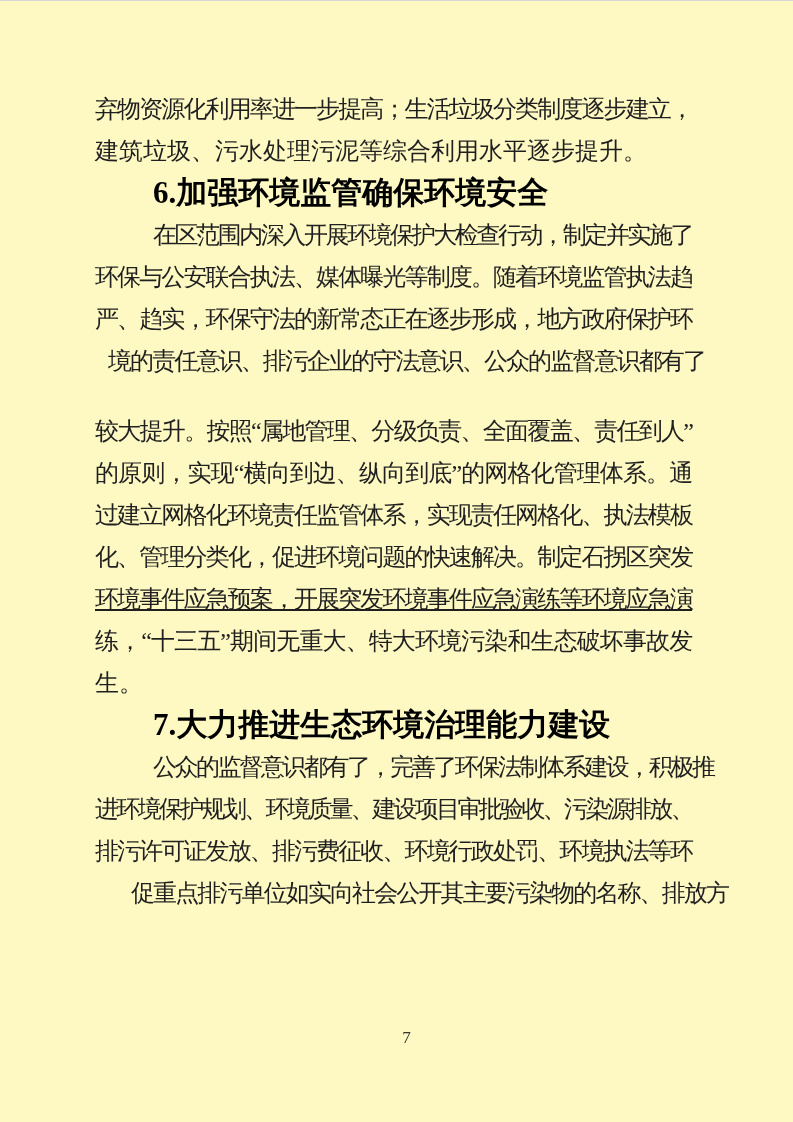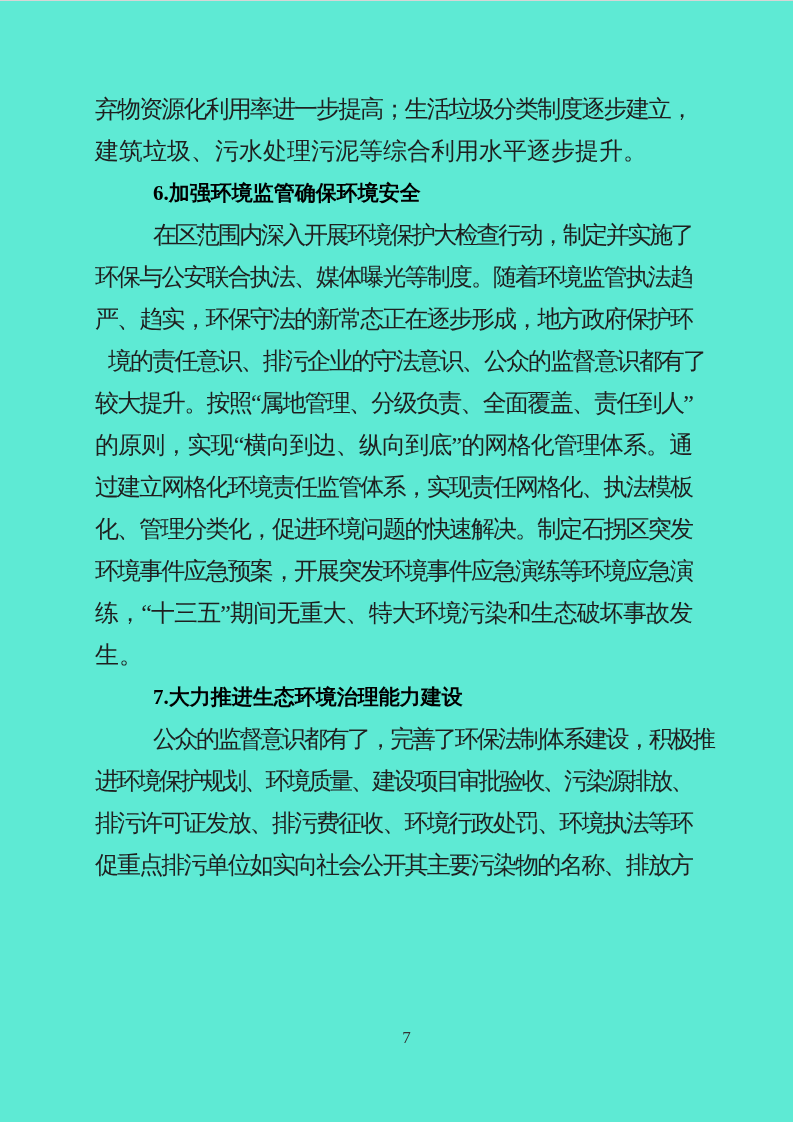--- a/index.html
+++ b/index.html
@@ -10,21 +10,21 @@
   body {
     width: 793px;
     height: 1122px;
     position: relative;
     overflow: hidden;
     font-family: "Liberation Serif", serif;
   }
   .page {
     position: absolute;
     inset: 0;
-    background: #5eead4;
+    background: #fef9c3;
   }
   .top-edge {
     position: absolute;
     top: 0; left: 0; right: 0;
     height: 1px;
     background: #d6d6d6;
   }
   .content {
     position: absolute;
     left: 95px;
@@ -37,21 +37,21 @@
     font-size: 24px;
     color: #1f1f1f;
     white-space: nowrap;
     font-family: "Liberation Serif", serif;
   }
   .line.indent {
     text-indent: 58px;
   }
   .line.heading {
     font-weight: bold;
-    font-size: 21px;
+    font-size: 31px;
     color: #000000;
   }
   .page-number {
     position: absolute;
     top: 1026px;
     left: 95px;
     width: 597px;
     height: 24px;
     line-height: 24px;
     text-align: center;
@@ -66,27 +66,27 @@
 <div class="page">
   <div class="top-edge"></div>
   <div class="content" id="content">
       <div class="line fit" style="letter-spacing: -1.88889px;">弃物资源化利用率进一步提高；生活垃圾分类制度逐步建立，</div>
       <div class="line">建筑垃圾、污水处理污泥等综合利用水平逐步提升。</div>
       <div class="line heading indent">6.加强环境监管确保环境安全</div>
       <div class="line indent fit" style="letter-spacing: -2.44px;">在区范围内深入开展环境保护大检查行动，制定并实施了</div>
       <div class="line fit" style="letter-spacing: -1.88889px;">环保与公安联合执法、媒体曝光等制度。随着环境监管执法趋</div>
       <div class="line fit" style="letter-spacing: -1.88889px;">严、趋实，环保守法的新常态正在逐步形成，地方政府保护环</div>
       <div class="line fit" style="letter-spacing: -1.88889px; margin-left: 13px;">境的责任意识、排污企业的守法意识、公众的监督意识都有了</div>
-      <div class="line fit" style="letter-spacing: -1.71429px;">较大提升。按照“属地管理、分级负责、全面覆盖、责任到人”</div>
+      <div class="line fit" style="letter-spacing: -1.71429px; margin-top: 28px;">较大提升。按照“属地管理、分级负责、全面覆盖、责任到人”</div>
       <div class="line fit" style="letter-spacing: -0.888889px; font-family: Liberation Serif, serif;">的原则，实现“横向到边、纵向到底”的网格化管理体系。通</div>
       <div class="line fit" style="letter-spacing: -1.88889px;">过建立网格化环境责任监管体系，实现责任网格化、执法模板</div>
       <div class="line fit" style="letter-spacing: -1.88889px;">化、管理分类化，促进环境问题的快速解决。制定石拐区突发</div>
-      <div class="line fit" style="letter-spacing: -1.88889px;">环境事件应急预案，开展突发环境事件应急演练等环境应急演</div>
+      <div class="line fit" style="letter-spacing: -1.88889px; text-decoration: underline;">环境事件应急预案，开展突发环境事件应急演练等环境应急演</div>
       <div class="line fit" style="letter-spacing: -0.888889px;">练，“十三五”期间无重大、特大环境污染和生态破坏事故发</div>
       <div class="line">生。</div>
       <div class="line heading indent">7.大力推进生态环境治理能力建设</div>
       <div class="line indent fit" style="letter-spacing: -2.44px;">公众的监督意识都有了，完善了环保法制体系建设，积极推</div>
       <div class="line fit" style="letter-spacing: -2.67857px;">进环境保护规划、环境质量、建设项目审批验收、污染源排放、</div>
       <div class="line fit" style="letter-spacing: -1.88889px;">排污许可证发放、排污费征收、环境行政处罚、环境执法等环</div>
-      <div class="line fit" style="letter-spacing: -1.88889px;">促重点排污单位如实向社会公开其主要污染物的名称、排放方</div>
+      <div class="line fit" style="letter-spacing: -1.88889px; margin-left: 36px;">促重点排污单位如实向社会公开其主要污染物的名称、排放方</div>
     </div>
   <div class="page-number">7</div>
 </div>
 
 </body></html>

